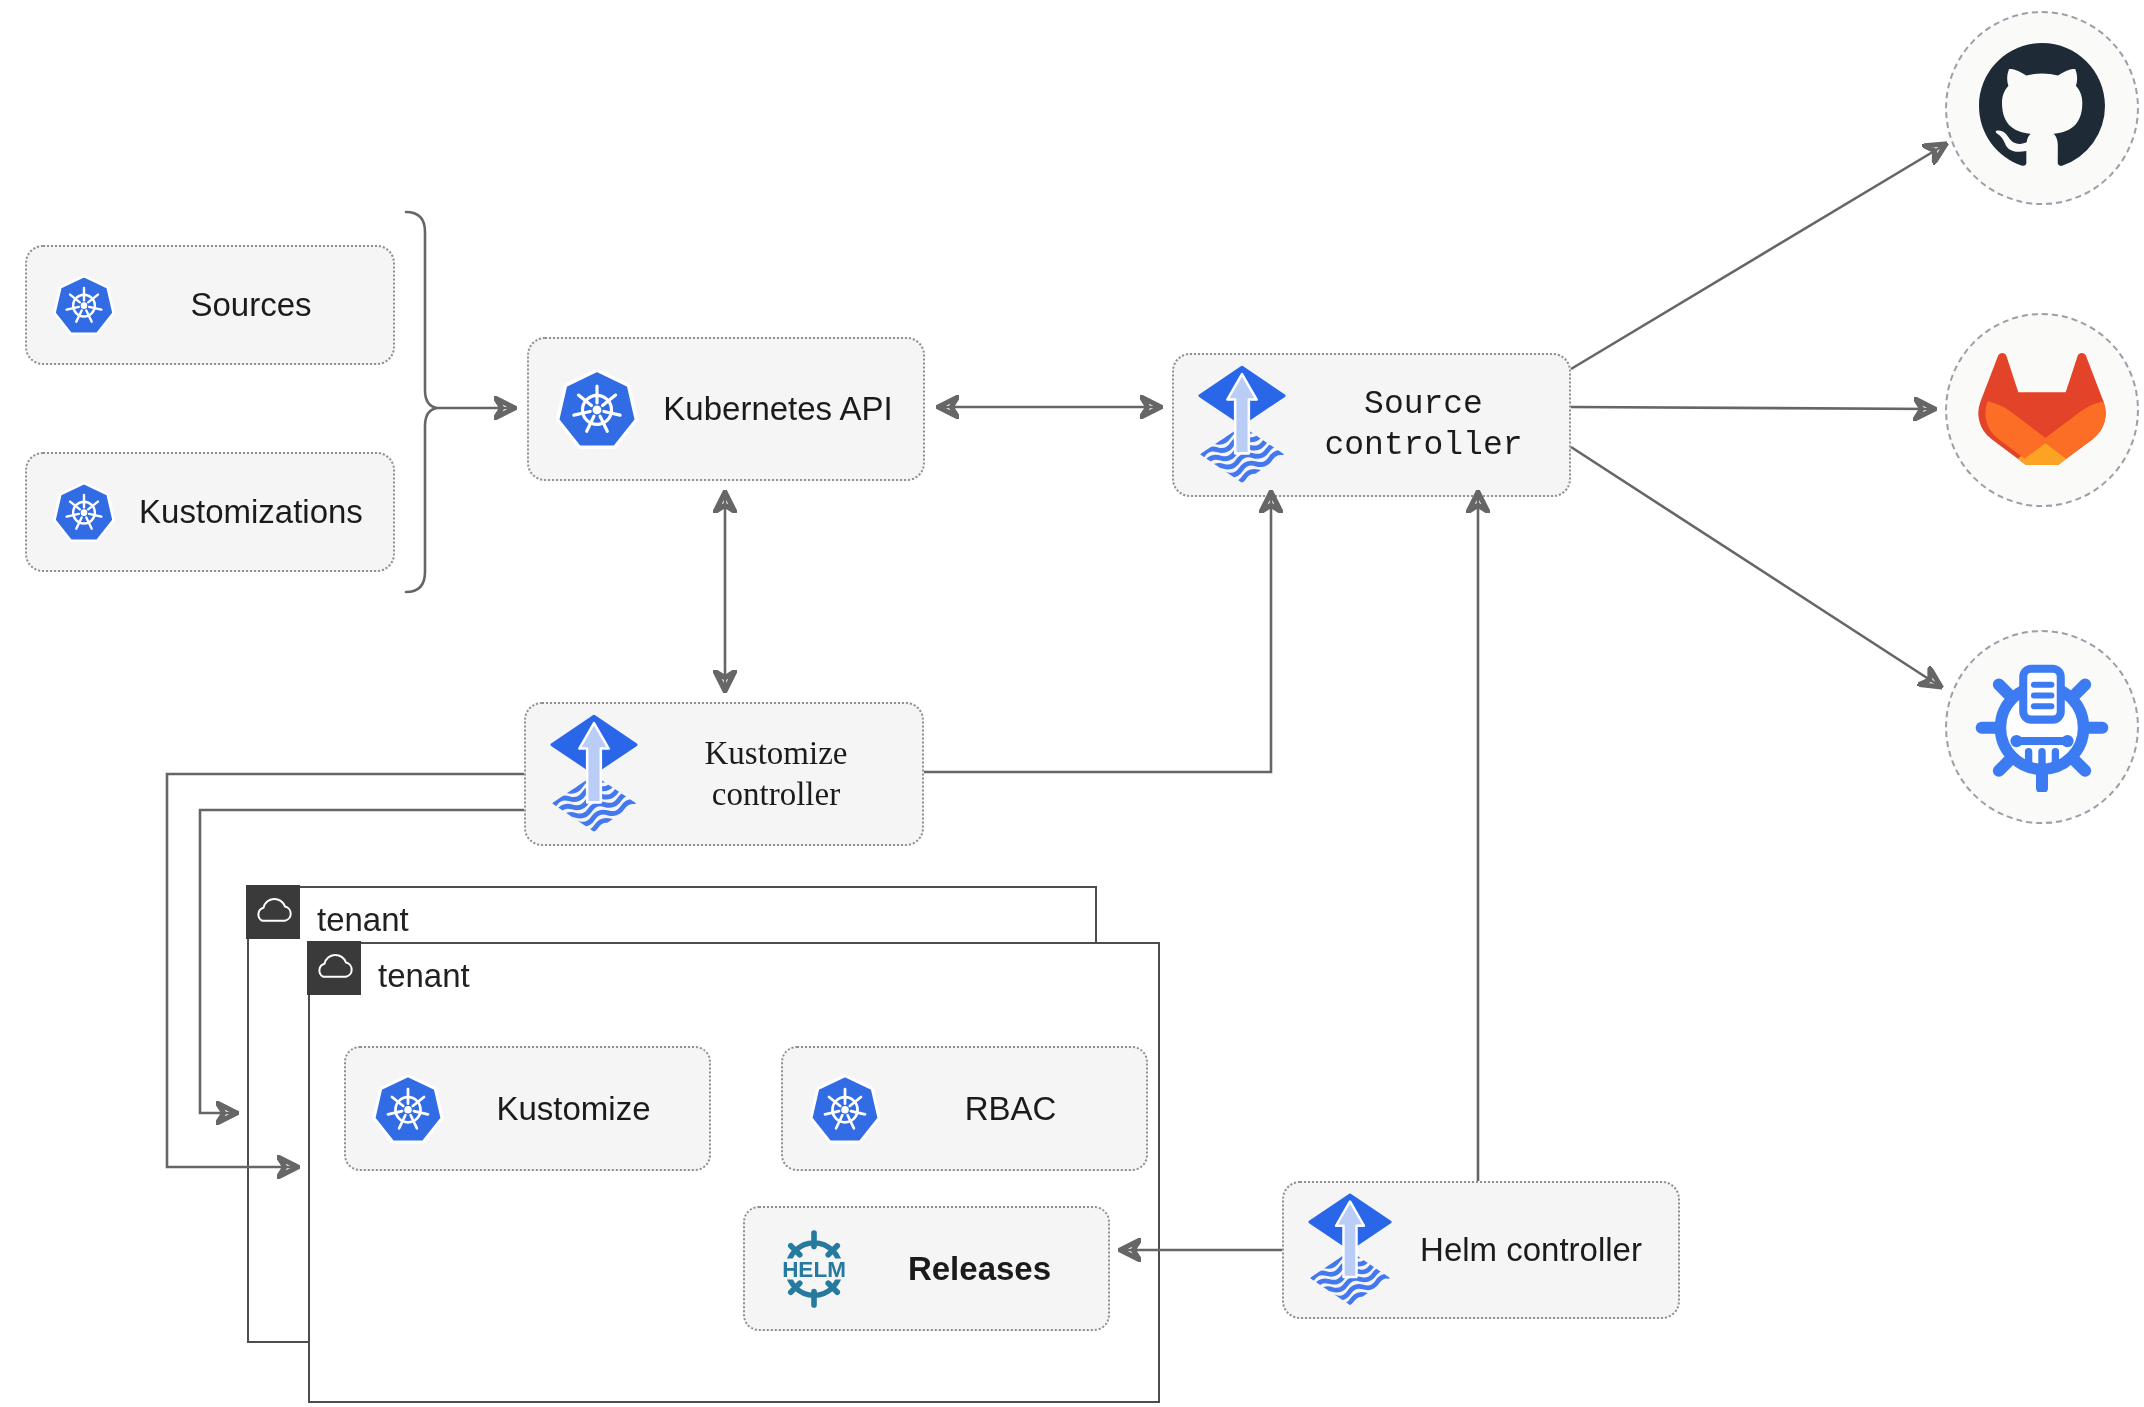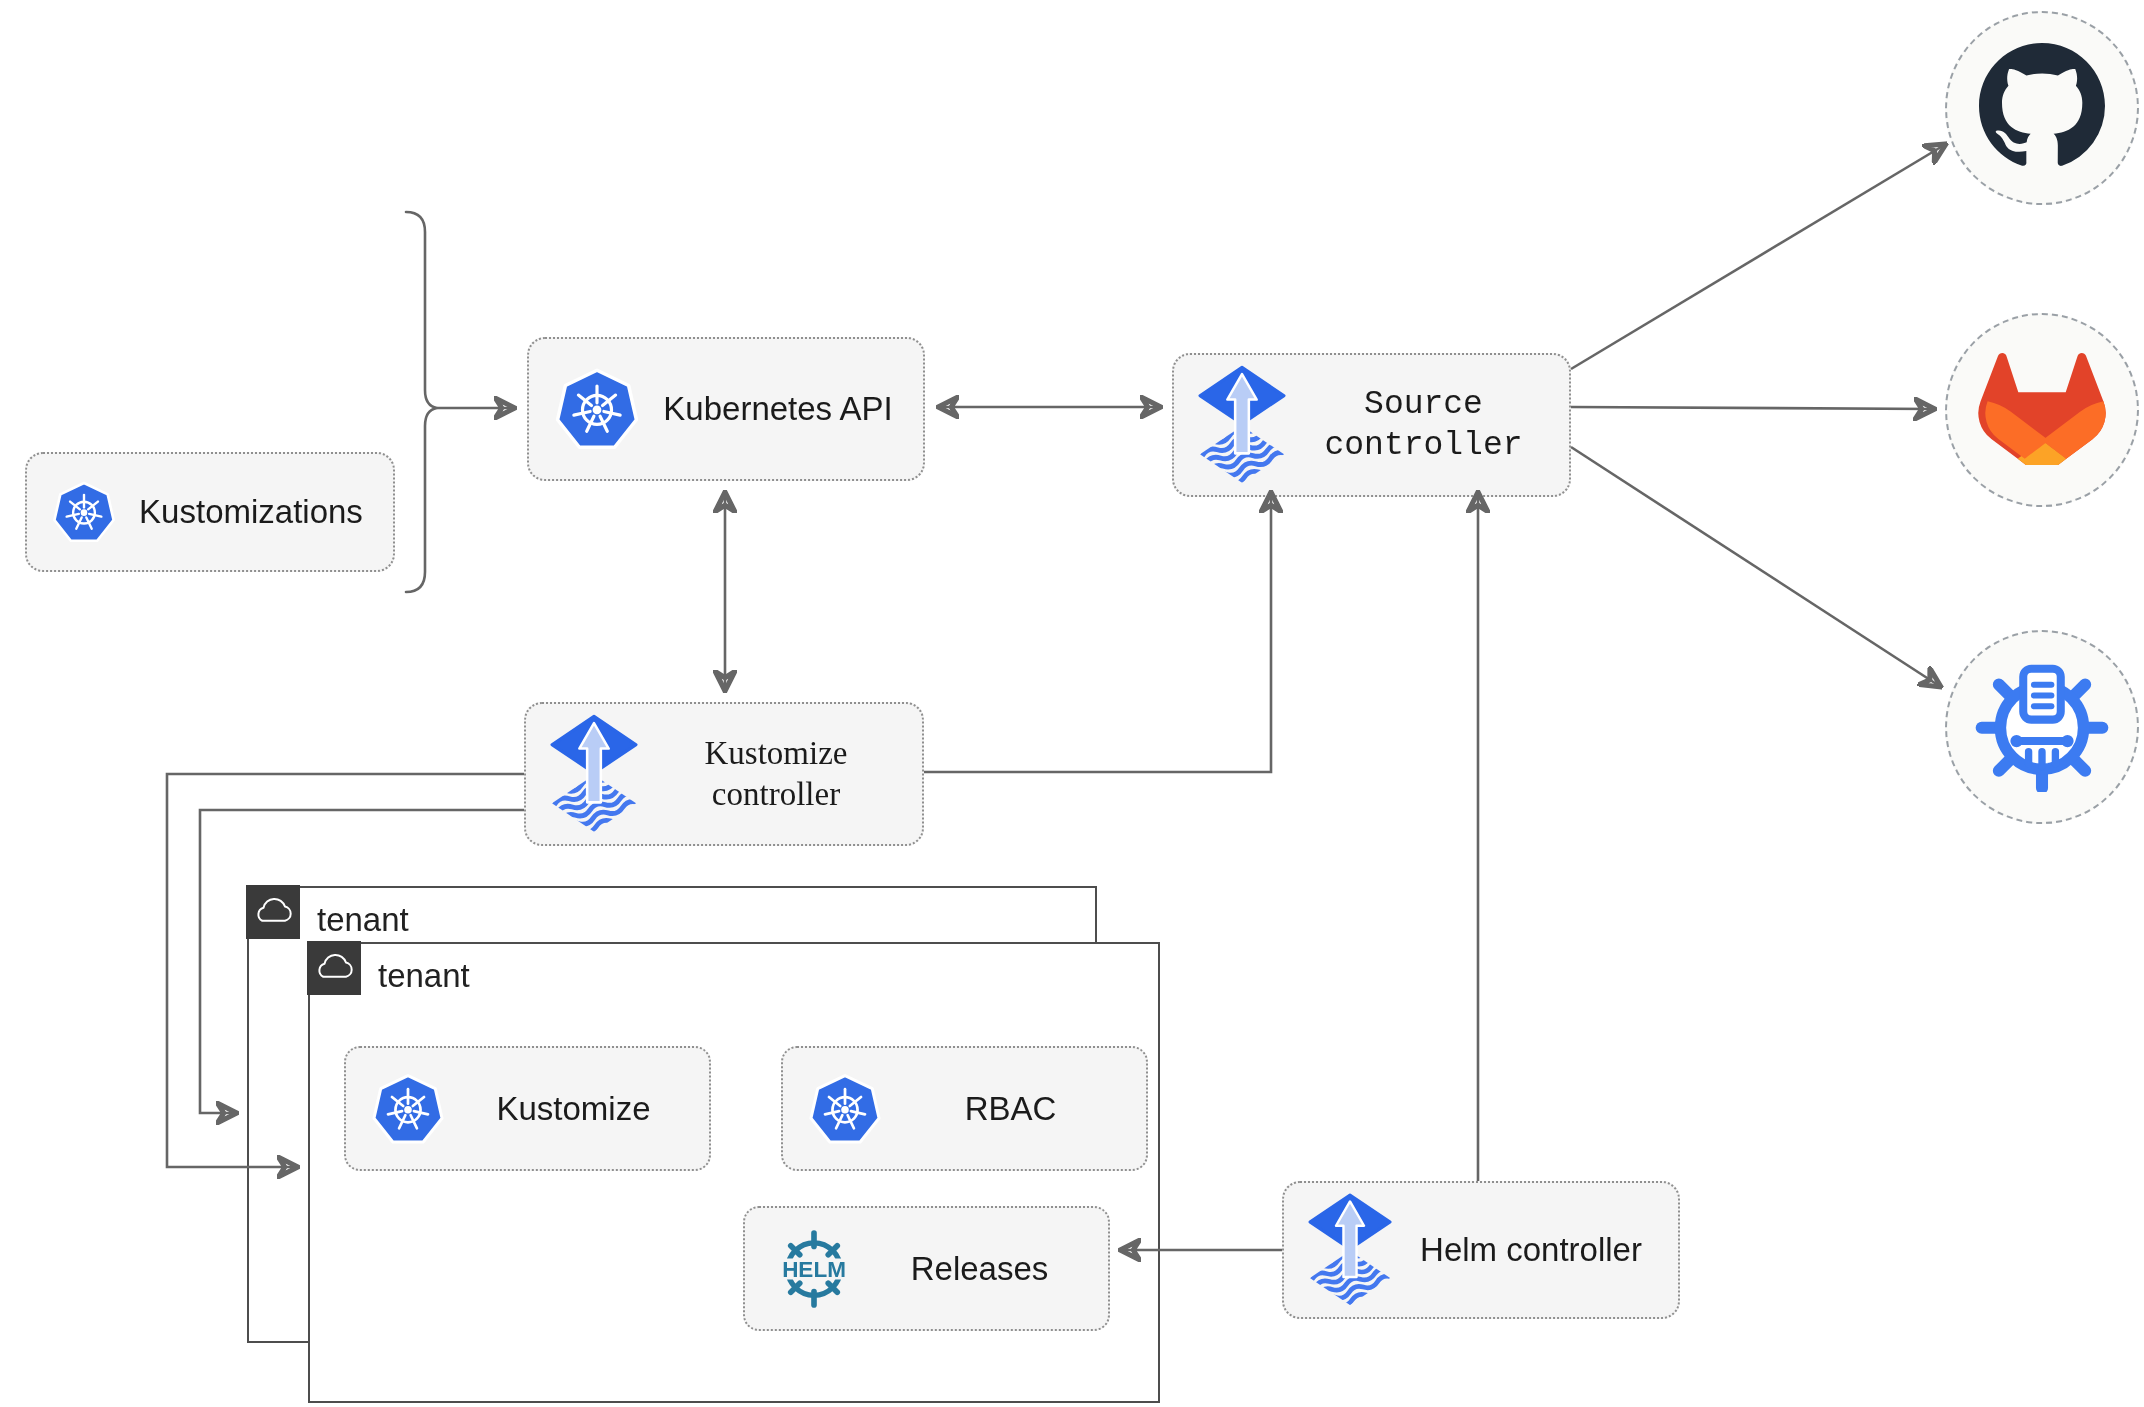--- a/index.html
+++ b/index.html
@@ -138,20 +138,28 @@
     <path d="M924 772 L1271 772 L1271 492" marker-end="url(#arr)"></path>
     <path d="M1478 1181 L1478 492" marker-end="url(#arr)"></path>
     <path d="M1571 369 L1946 144" marker-end="url(#arr)"></path>
     <path d="M1571 407 L1935 409" marker-end="url(#arr)"></path>
     <path d="M1571 447 L1941 687" marker-end="url(#arr)"></path>
     <path d="M524 774 L167 774 L167 1167 L298 1167" marker-end="url(#arr)"></path>
     <path d="M524 810 L200 810 L200 1113 L237 1113" marker-end="url(#arr)"></path>
     <path d="M1282 1250 L1120 1250" marker-end="url(#arr)"></path>
   </svg>
 
+  <div class="node" style="left:25px;top:245px;width:370px;height:120px;">
+    <span class="icon">
+        <svg width="66" height="66">
+          <use href="#sym-k8s"></use>
+        </svg>
+      </span>
+    <div class="label">Sources</div>
+  </div>
 
   <div class="node" style="left:25px;top:452px;width:370px;height:120px;">
     <span class="icon">
         <svg width="66" height="66">
           <use href="#sym-k8s"></use>
         </svg>
       </span>
     <div class="label">Kustomizations</div>
   </div>
 
@@ -234,21 +242,21 @@
     <div class="label">Kustomize</div>
   </div>
   <div class="node" style="left:781px;top:1046px;width:367px;height:125px;border-radius:16px;">
     <span class="icon">
         <svg width="76" height="76">
           <use href="#sym-k8s"></use>
         </svg>
       </span>
     <div class="label">RBAC</div>
   </div>
-  <div class="node" style="left:743px;top:1206px;width:367px;height:125px;border-radius:16px;">
+  <div class="node" style="left:743px;top:1206px;width:367px;height:125px;border-radius:16px;font-weight:bold;">
     <span class="icon">
         <svg width="90" height="90">
           <use href="#sym-helm"></use>
         </svg>
       </span>
     <div class="label">Releases</div>
   </div>
 
 </div>
 

